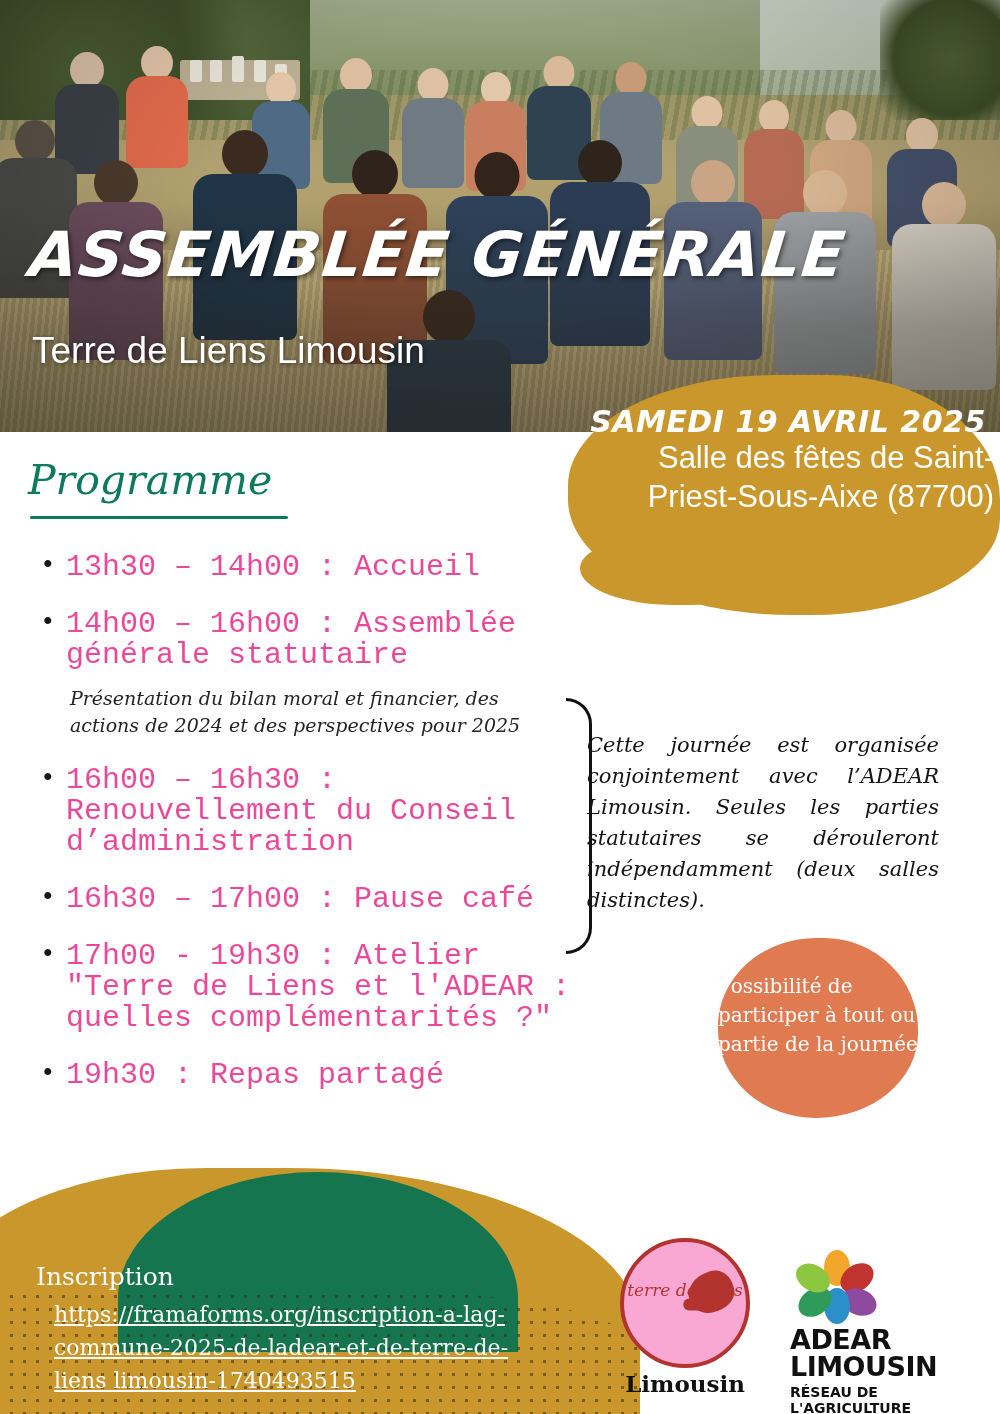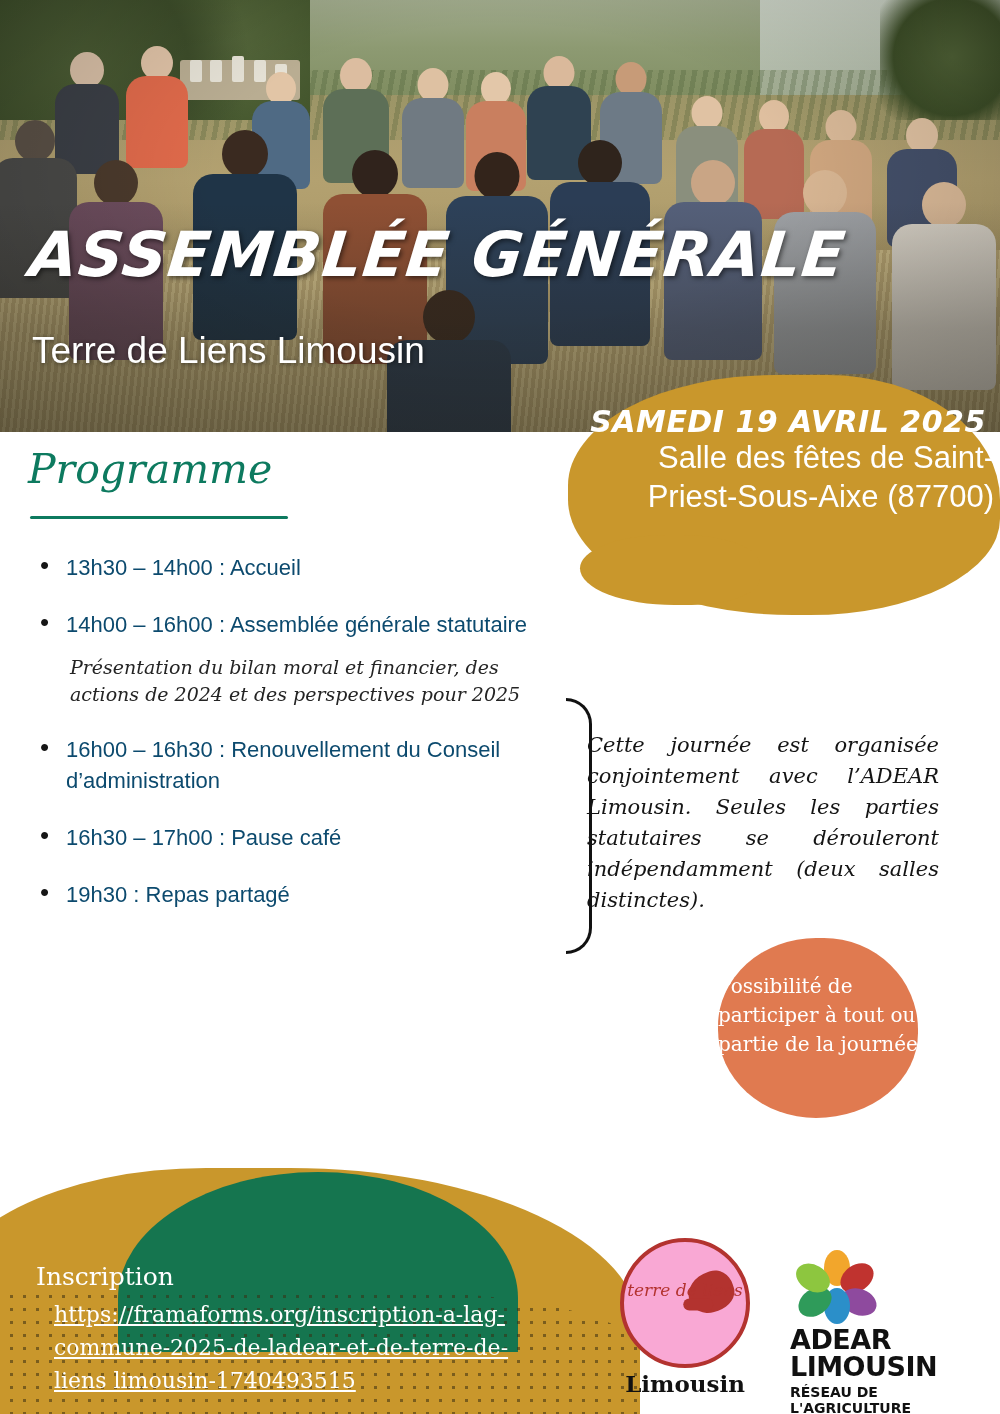--- a/index.html
+++ b/index.html
@@ -121,42 +121,42 @@
     font-size: 30px; color: #ffffff; letter-spacing: .5px;
   }
   .place-line {
     position: absolute; left: 582px; top: 438px; width: 412px;
     text-align: right;
     font-size: 31px; line-height: 39px; color: #ffffff;
   }
 
   
   .programme-title {
-    position: absolute; left: 28px; top: 445px;
+    position: absolute; left: 28px; top: 456px;
     font-family: "DejaVu Serif", serif;
     font-style: italic; font-weight: 400;
     font-size: 41px; color: #0d7a5f;
   }
   .programme-underline {
     position: absolute; left: 30px; top: 516px;
     width: 258px; height: 3px; background: #0d7a5f;
     border-radius: 2px;
   }
 
   .prog-list {
     position: absolute; left: 36px; top: 552px; width: 540px;
     list-style: none;
   }
   .prog-item {
     position: relative;
     padding-left: 30px;
     margin-bottom: 26px;
-    font-family: Liberation Sans, sans-serif;
-    font-size: 22px; line-height: 31px;
-    color: #0c4a6e;
+    font-family: Liberation Mono, monospace;
+    font-size: 30px; line-height: 31px;
+    color: #ec4899;
   }
   .prog-item:before {
     content: "\2022";
     position: absolute; left: 4px; top: -2px;
     font-size: 26px; color: #161616;
   }
   .prog-note {
     margin: -12px 0 26px 34px;
     font-family: "DejaVu Serif", serif;
     font-style: italic;
@@ -397,20 +397,21 @@
 
   <div class="programme-title">Programme</div>
   <div class="programme-underline"></div>
 
   <ul class="prog-list">
     <li class="prog-item">13h30 – 14h00 : Accueil</li>
     <li class="prog-item">14h00 – 16h00 : Assemblée générale statutaire</li>
     <li class="prog-note">Présentation du bilan moral et financier, des actions de 2024 et des perspectives pour 2025</li>
     <li class="prog-item"> 16h00 – 16h30 : Renouvellement du Conseil d’administration</li>
     <li class="prog-item">16h30 – 17h00 : Pause café</li>
+    <li class="prog-item"> 17h00 - 19h30 : Atelier "Terre de Liens et l'ADEAR : quelles complémentarités ?"</li>
     <li class="prog-item">19h30 : Repas partagé</li>
   </ul>
 
   <div class="brace"></div>
   <div class="note-text">Cette journée est organisée conjointement avec l’ADEAR Limousin. Seules les parties statutaires se dérouleront indépendamment (deux salles distinctes).</div>
 
   <div class="orange-circle">
     <span>Possibilité de participer à tout ou partie de la journée</span>
   </div>
 

